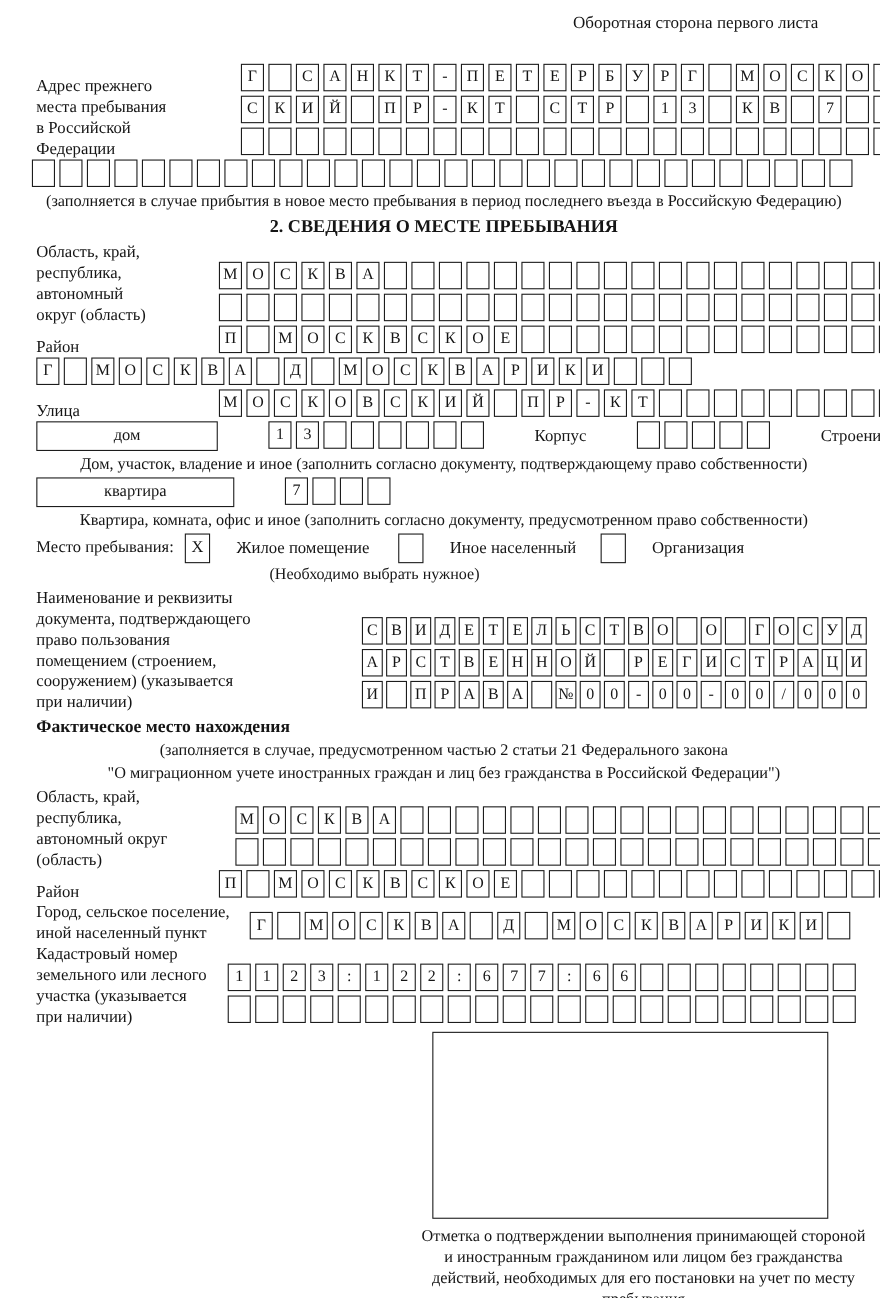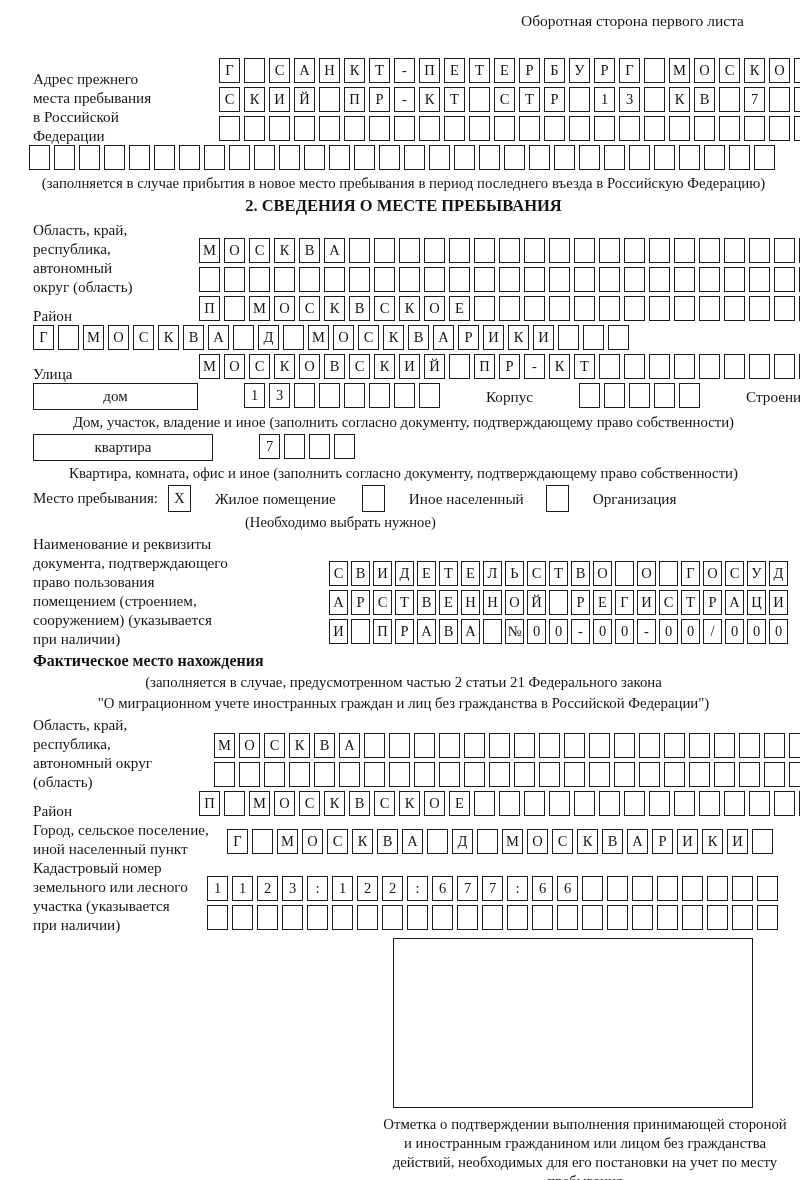--- a/index.html
+++ b/index.html
@@ -362,21 +362,21 @@
 
 <div class="domrow">
   <div class="labelbox lb200">квартира</div>
   <div class="boxrow">
       <span class="cell">7</span>
       <span class="cell"></span>
       <span class="cell"></span>
       <span class="cell"></span>
     </div>
 </div>
-<div class="note">Квартира, комната, офис и иное (заполнить согласно документу, подтверждающему право собственности)</div>
+<div class="note">Квартира, комната, офис и иное (заполнить согласно документу, предусмотренном право собственности)</div>
 
 <div class="cbrow">
   <span>Место пребывания:</span>
   <span class="cell cb gap10">X</span>
   <span class="cblabel">Жилое помещение</span>
   <span class="cell cb gap26"></span>
   <span class="cblabel">Иное населенный</span>
   <span class="cell cb gap22"></span>
   <span class="cblabel">Организация</span>
 </div>

